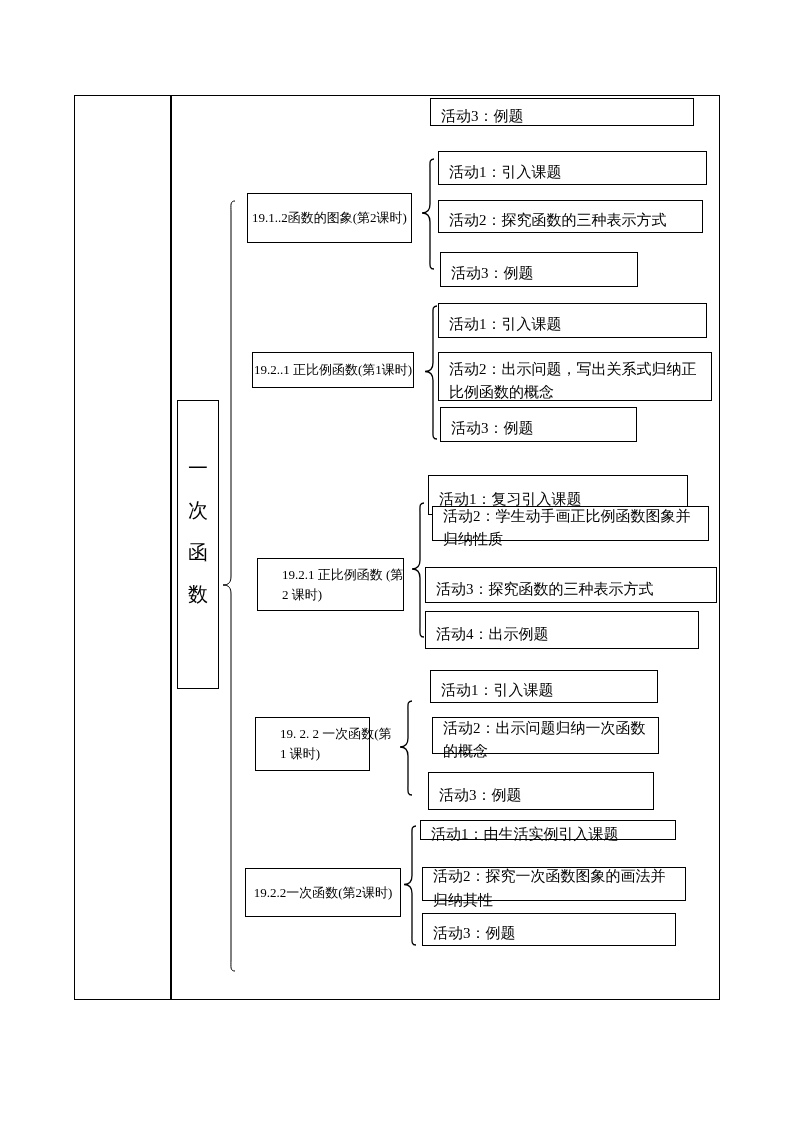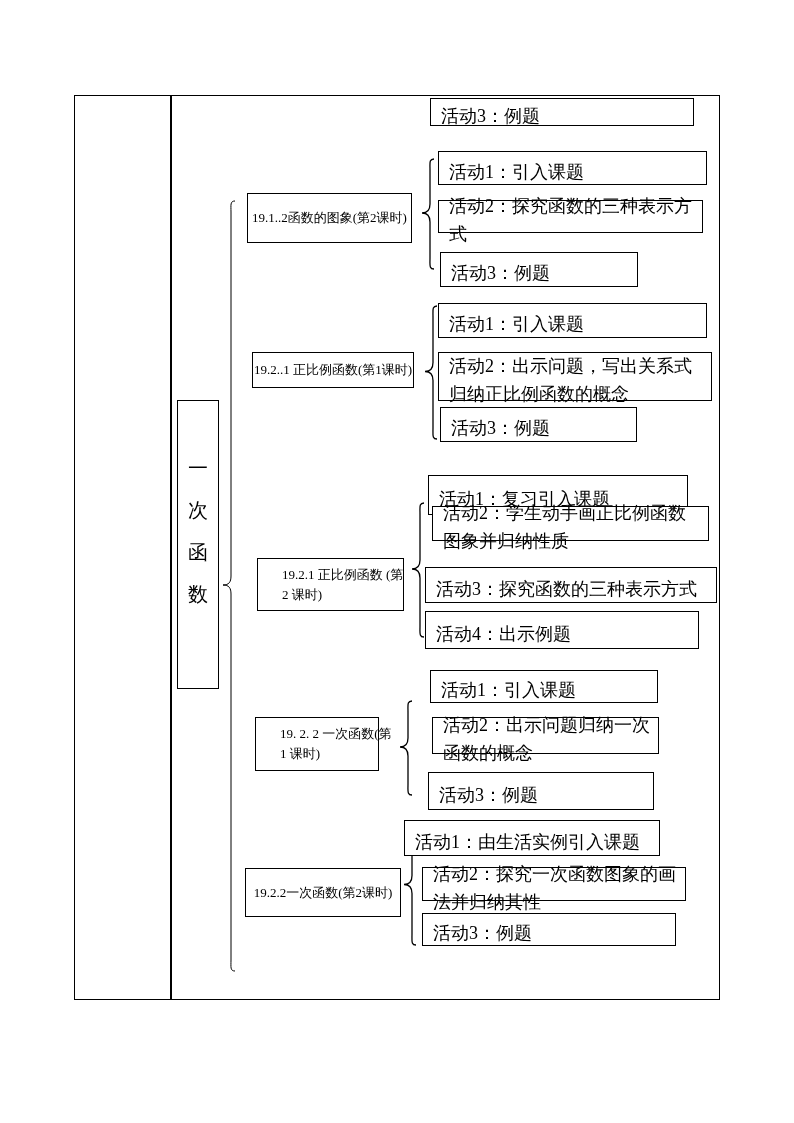--- a/index.html
+++ b/index.html
@@ -20,21 +20,21 @@
     position:absolute;left:170px;top:95px;width:1.5px;height:905px;
     background:#000;
   }
   .box{
     position:absolute;border:1.5px solid #000;box-sizing:border-box;
     background:#fff;
   }
   .act{
     display:flex;align-items:center;
     padding:11px 8px 2px 10px;
-    font-size:18px;line-height:1.55;
+    font-size:15px;line-height:1.55;
   }
   .sec{
     display:flex;align-items:center;justify-content:center;
     font-size:13px;line-height:20px;
     white-space:pre;text-align:center;
   }
   .sec-left{
     justify-content:flex-start;text-align:left;padding-left:24px;
   }
   .root{
@@ -88,30 +88,30 @@
   <div class="box sec sec-left" style="left:257px;top:558px;width:147px;height:53px">19.2.1 正比例函数 (第
 2 课时)</div>
   <svg class="brace" style="left:410px;top:502px" viewBox="0 0 16 136" width="16" height="136">
       <path d="M14,1 C9,1 10,5 10,12 L10,58 C10,64 8,67 2,67 C8,67 10,70 10,76 L10,124 C10,131 9,135 14,135" fill="none" stroke="#000000" stroke-width="1.3"></path>
     </svg>
   <div class="box act" style="left:428px;top:475px;width:260px;height:40px">活动1：复习引入课题</div>
   <div class="box act" style="left:432px;top:506px;width:277px;height:35px">活动2：学生动手画正比例函数图象并归纳性质</div>
   <div class="box act" style="left:425px;top:567px;width:292px;height:36px">活动3：探究函数的三种表示方式</div>
   <div class="box act" style="left:425px;top:611px;width:274px;height:38px">活动4：出示例题</div>
 
-  <div class="box sec sec-left" style="left:255px;top:717px;width:124px;height:54px">19. 2. 2 一次函数(第
+  <div class="box sec sec-left" style="left:255px;top:717px;width:115px;height:54px">19. 2. 2 一次函数(第
 1 课时)</div>
   <svg class="brace" style="left:398px;top:700px" viewBox="0 0 16 96" width="16" height="96">
       <path d="M14,1 C9,1 10,5 10,12 L10,38 C10,44 8,47 2,47 C8,47 10,50 10,56 L10,84 C10,91 9,95 14,95" fill="none" stroke="#000000" stroke-width="1.3"></path>
     </svg>
   <div class="box act" style="left:430px;top:670px;width:228px;height:33px">活动1：引入课题</div>
   <div class="box act" style="left:432px;top:717px;width:227px;height:37px">活动2：出示问题归纳一次函数的概念</div>
   <div class="box act" style="left:428px;top:772px;width:226px;height:38px">活动3：例题</div>
 
   <div class="box sec" style="left:245px;top:868px;width:156px;height:49px">19.2.2一次函数(第2课时)</div>
   <svg class="brace" style="left:402px;top:825px" viewBox="0 0 16 121" width="16" height="121">
       <path d="M14,1 C9,1 10,5 10,12 L10,50.5 C10,56.5 8,59.5 2,59.5 C8,59.5 10,62.5 10,68.5 L10,109 C10,116 9,120 14,120" fill="none" stroke="#000000" stroke-width="1.3"></path>
     </svg>
-  <div class="box act" style="left:404px;top:820px;width:256px;height:36px">活动1：由生活实例引入课题</div>
+  <div class="box act" style="left:420px;top:820px;width:256px;height:20px">活动1：由生活实例引入课题</div>
   <div class="box act" style="left:422px;top:867px;width:264px;height:34px">活动2：探究一次函数图象的画法并归纳其性</div>
   <div class="box act" style="left:422px;top:913px;width:254px;height:33px">活动3：例题</div>
 
 </div>
 
 </body></html>

